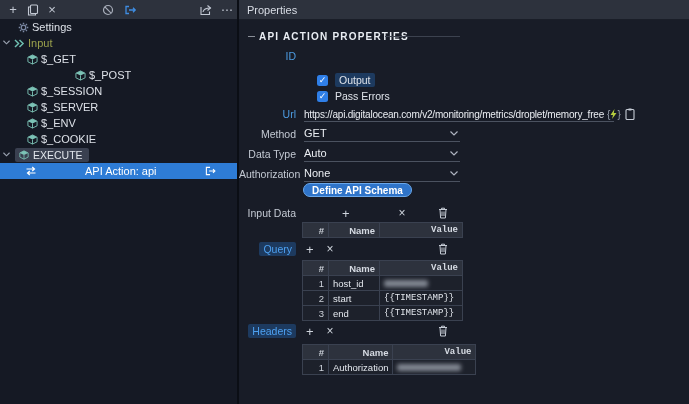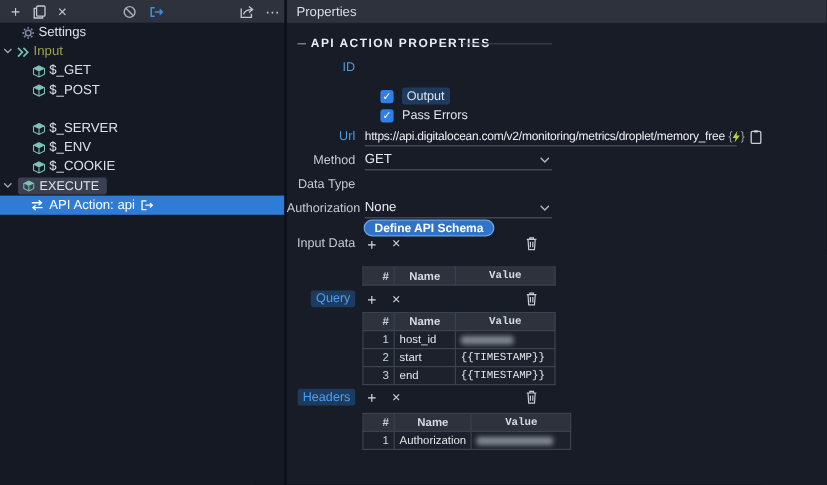--- a/index.html
+++ b/index.html
@@ -35,21 +35,21 @@
   .uline-bright{border-bottom:1px solid #8d939d;}
   .chev{position:absolute;right:2px;top:4px;}
   .cbx{width:11px;height:11px;border-radius:2.5px;background:#2f7fe8;color:#fff;font-size:9px;line-height:11px;text-align:center;display:inline-block;}
   .cbxlbl{margin-left:7px;font-size:10.5px;color:#dfe3ea;}
   .urlval{font-size:10px;letter-spacing:-0.2px;color:#eaedf2;white-space:nowrap;}
   .bindico{font-size:10px;color:#9aa2ae;margin-left:3px;white-space:nowrap;display:inline-flex;align-items:center;}
   .btn{position:absolute;box-sizing:border-box;border-radius:9px;background:#2f74c9;border:1px solid #69a7ea;
        color:#fff;font-size:10px;display:flex;align-items:center;justify-content:center;}
   .mini{font-size:13px;color:#cfd5dd;line-height:13px;}
   .ptable{position:absolute;border-collapse:collapse;background:#1d212b;font-size:9.5px;color:#e4e8ee;table-layout:fixed;}
-  .ptable th{background:#2d323d;color:#d6dbe3;font-weight:bold;border:1px solid #3a4150;height:14px;padding:0 4px;text-align:center;}
+  .ptable th{background:#2d323d;color:#d6dbe3;font-weight:bold;border:1px solid #3a4150;height:14px;padding:0 4px;text-align:right;}
   .ptable td{border:1px solid #3a4150;height:14px;padding:0 4px;overflow:hidden;white-space:nowrap;}
   .ptable .cnum{width:17px;text-align:right;color:#cdd2da;}
   .ptable .cname{width:42px;}
   .ptable .cval{width:74px;font-family:"Liberation Mono",monospace;font-size:9px;}
   .redact{display:block;width:44px;height:7px;border-radius:2px;background:#949aa5;filter:blur(2px);opacity:.85;}
   .redact.wide{width:64px;}
 </style>
 </head>
 <body>
 
@@ -117,29 +117,37 @@
 
     <div class="trow" style="top:32px;align-items:center;">
       <svg style="margin-left:27px;" width="11" height="11" viewBox="0 0 12 12">
         <path d="M6 1 L11 3.5 L11 8.5 L6 11 L1 8.5 L1 3.5 Z" fill="none" stroke="#7cc3b6" stroke-width="1"></path>
         <path d="M6 1 L11 3.5 L6 6 L1 3.5 Z" fill="#7cc3b6"></path>
           <path d="M6 6 V11" stroke="#7cc3b6" stroke-width="1"></path>
       </svg>
       <span class="lbl">$_GET</span>
     </div>
 
-    <div class="trow" style="top:48px;">
+    <div class="trow" style="top:48px;padding-left:48px;">
       <svg style="margin-left:27px;" width="11" height="11" viewBox="0 0 12 12">
         <path d="M6 1 L11 3.5 L11 8.5 L6 11 L1 8.5 L1 3.5 Z" fill="none" stroke="#7cc3b6" stroke-width="1"></path>
         <path d="M6 1 L11 3.5 L6 6 L1 3.5 Z" fill="#7cc3b6"></path>
           <path d="M6 6 V11" stroke="#7cc3b6" stroke-width="1"></path>
       </svg>
       <span class="lbl">$_POST</span>
     </div>
 
+    <div class="trow" style="top:64px;">
+      <svg style="margin-left:27px;" width="11" height="11" viewBox="0 0 12 12">
+        <path d="M6 1 L11 3.5 L11 8.5 L6 11 L1 8.5 L1 3.5 Z" fill="none" stroke="#7cc3b6" stroke-width="1"></path>
+        <path d="M6 1 L11 3.5 L6 6 L1 3.5 Z" fill="#7cc3b6"></path>
+          <path d="M6 6 V11" stroke="#7cc3b6" stroke-width="1"></path>
+      </svg>
+      <span class="lbl">$_SESSION</span>
+    </div>
 
     <div class="trow" style="top:80px;">
       <svg style="margin-left:27px;" width="11" height="11" viewBox="0 0 12 12">
         <path d="M6 1 L11 3.5 L11 8.5 L6 11 L1 8.5 L1 3.5 Z" fill="none" stroke="#7cc3b6" stroke-width="1"></path>
         <path d="M6 1 L11 3.5 L6 6 L1 3.5 Z" fill="#7cc3b6"></path>
           <path d="M6 6 V11" stroke="#7cc3b6" stroke-width="1"></path>
       </svg>
       <span class="lbl">$_SERVER</span>
     </div>
 
@@ -168,21 +176,21 @@
       <span class="exec-badge">
         <svg style="margin-right:4px;" width="10" height="10" viewBox="0 0 12 12">
           <path d="M6 1 L11 3.5 L11 8.5 L6 11 L1 8.5 L1 3.5 Z" fill="none" stroke="#7cc3b6" stroke-width="1"></path>
           <path d="M6 1 L11 3.5 L6 6 L1 3.5 Z" fill="#7cc3b6"></path>
             <path d="M6 6 V11" stroke="#7cc3b6" stroke-width="1"></path>
         </svg>
         <span>EXECUTE</span>
       </span>
     </div>
 
-    <div class="trow selected" style="top:144px;">
+    <div class="trow selected" style="top:144px;gap:44px;">
       <svg style="margin-left:25px;" width="12" height="10" viewBox="0 0 12 10">
         <path d="M1.5 3 H9 M7.2 1 L9.5 3 L7.2 5 M10.5 7 H3 M4.8 5 L2.5 7 L4.8 9" stroke="#ffffff" fill="none" stroke-width="1.2"></path>
       </svg>
       <span class="lbl" style="margin-left:4px;">API Action: api</span>
       <svg style="margin-left:4px;" width="11" height="10" viewBox="0 0 12 10">
         <path d="M5.5 1 H1.5 V9 H5.5 M4.5 5 H10.5 M8.7 3 L10.8 5 L8.7 7" stroke="#ffffff" fill="none" stroke-width="1.2"></path>
       </svg>
     </div>
   </div>
 
@@ -234,35 +242,41 @@
       <span class="fval uline">
         <span>GET</span>
         <svg class="chev" width="8" height="5" viewBox="0 0 8 5">
             <path d="M0.5 0.5 L4 4 L7.5 0.5" stroke="#aeb4c0" fill="none" stroke-width="1.2"></path>
           </svg>
       </span>
     </div>
 
     <div class="fieldrow" style="left:0;top:126px;">
       <span class="flabel">Data Type</span>
+      <span class="fval uline">
+        <span>Auto</span>
+        <svg class="chev" width="8" height="5" viewBox="0 0 8 5">
+            <path d="M0.5 0.5 L4 4 L7.5 0.5" stroke="#aeb4c0" fill="none" stroke-width="1.2"></path>
+          </svg>
+      </span>
     </div>
 
     <div class="fieldrow" style="left:0;top:146px;">
       <span class="flabel">Authorization</span>
       <span class="fval uline">
         <span>None</span>
         <svg class="chev" width="8" height="5" viewBox="0 0 8 5">
             <path d="M0.5 0.5 L4 4 L7.5 0.5" stroke="#aeb4c0" fill="none" stroke-width="1.2"></path>
           </svg>
       </span>
     </div>
 
     <div class="btn" style="left:64px;top:163px;width:109px;height:14px;font-weight:bold;">Define API Schema</div>
 
-    <div class="fieldrow" style="left:0;top:176px;height:14px;">
+    <div class="fieldrow" style="left:0;top:186px;height:14px;gap:36px;">
       <span class="flabel">Input Data</span>
       <span class="mini" style="margin-left:10px;">+</span>
       <span class="mini" style="margin-left:13px;font-size:12px;">×</span>
       <svg style="position:absolute;left:199px;top:1px;" width="10" height="12" viewBox="0 0 10 12">
         <path d="M1 2.5 H9 M3.5 2.5 V1.2 H6.5 V2.5 M2 2.5 L2.6 11 H7.4 L8 2.5 M4 4.5 V9 M6 4.5 V9" stroke="#c6ccd6" fill="none" stroke-width="1"></path>
       </svg>
     </div>
 
     <table class="ptable" style="left:63px;top:202px;">
       <tbody>

